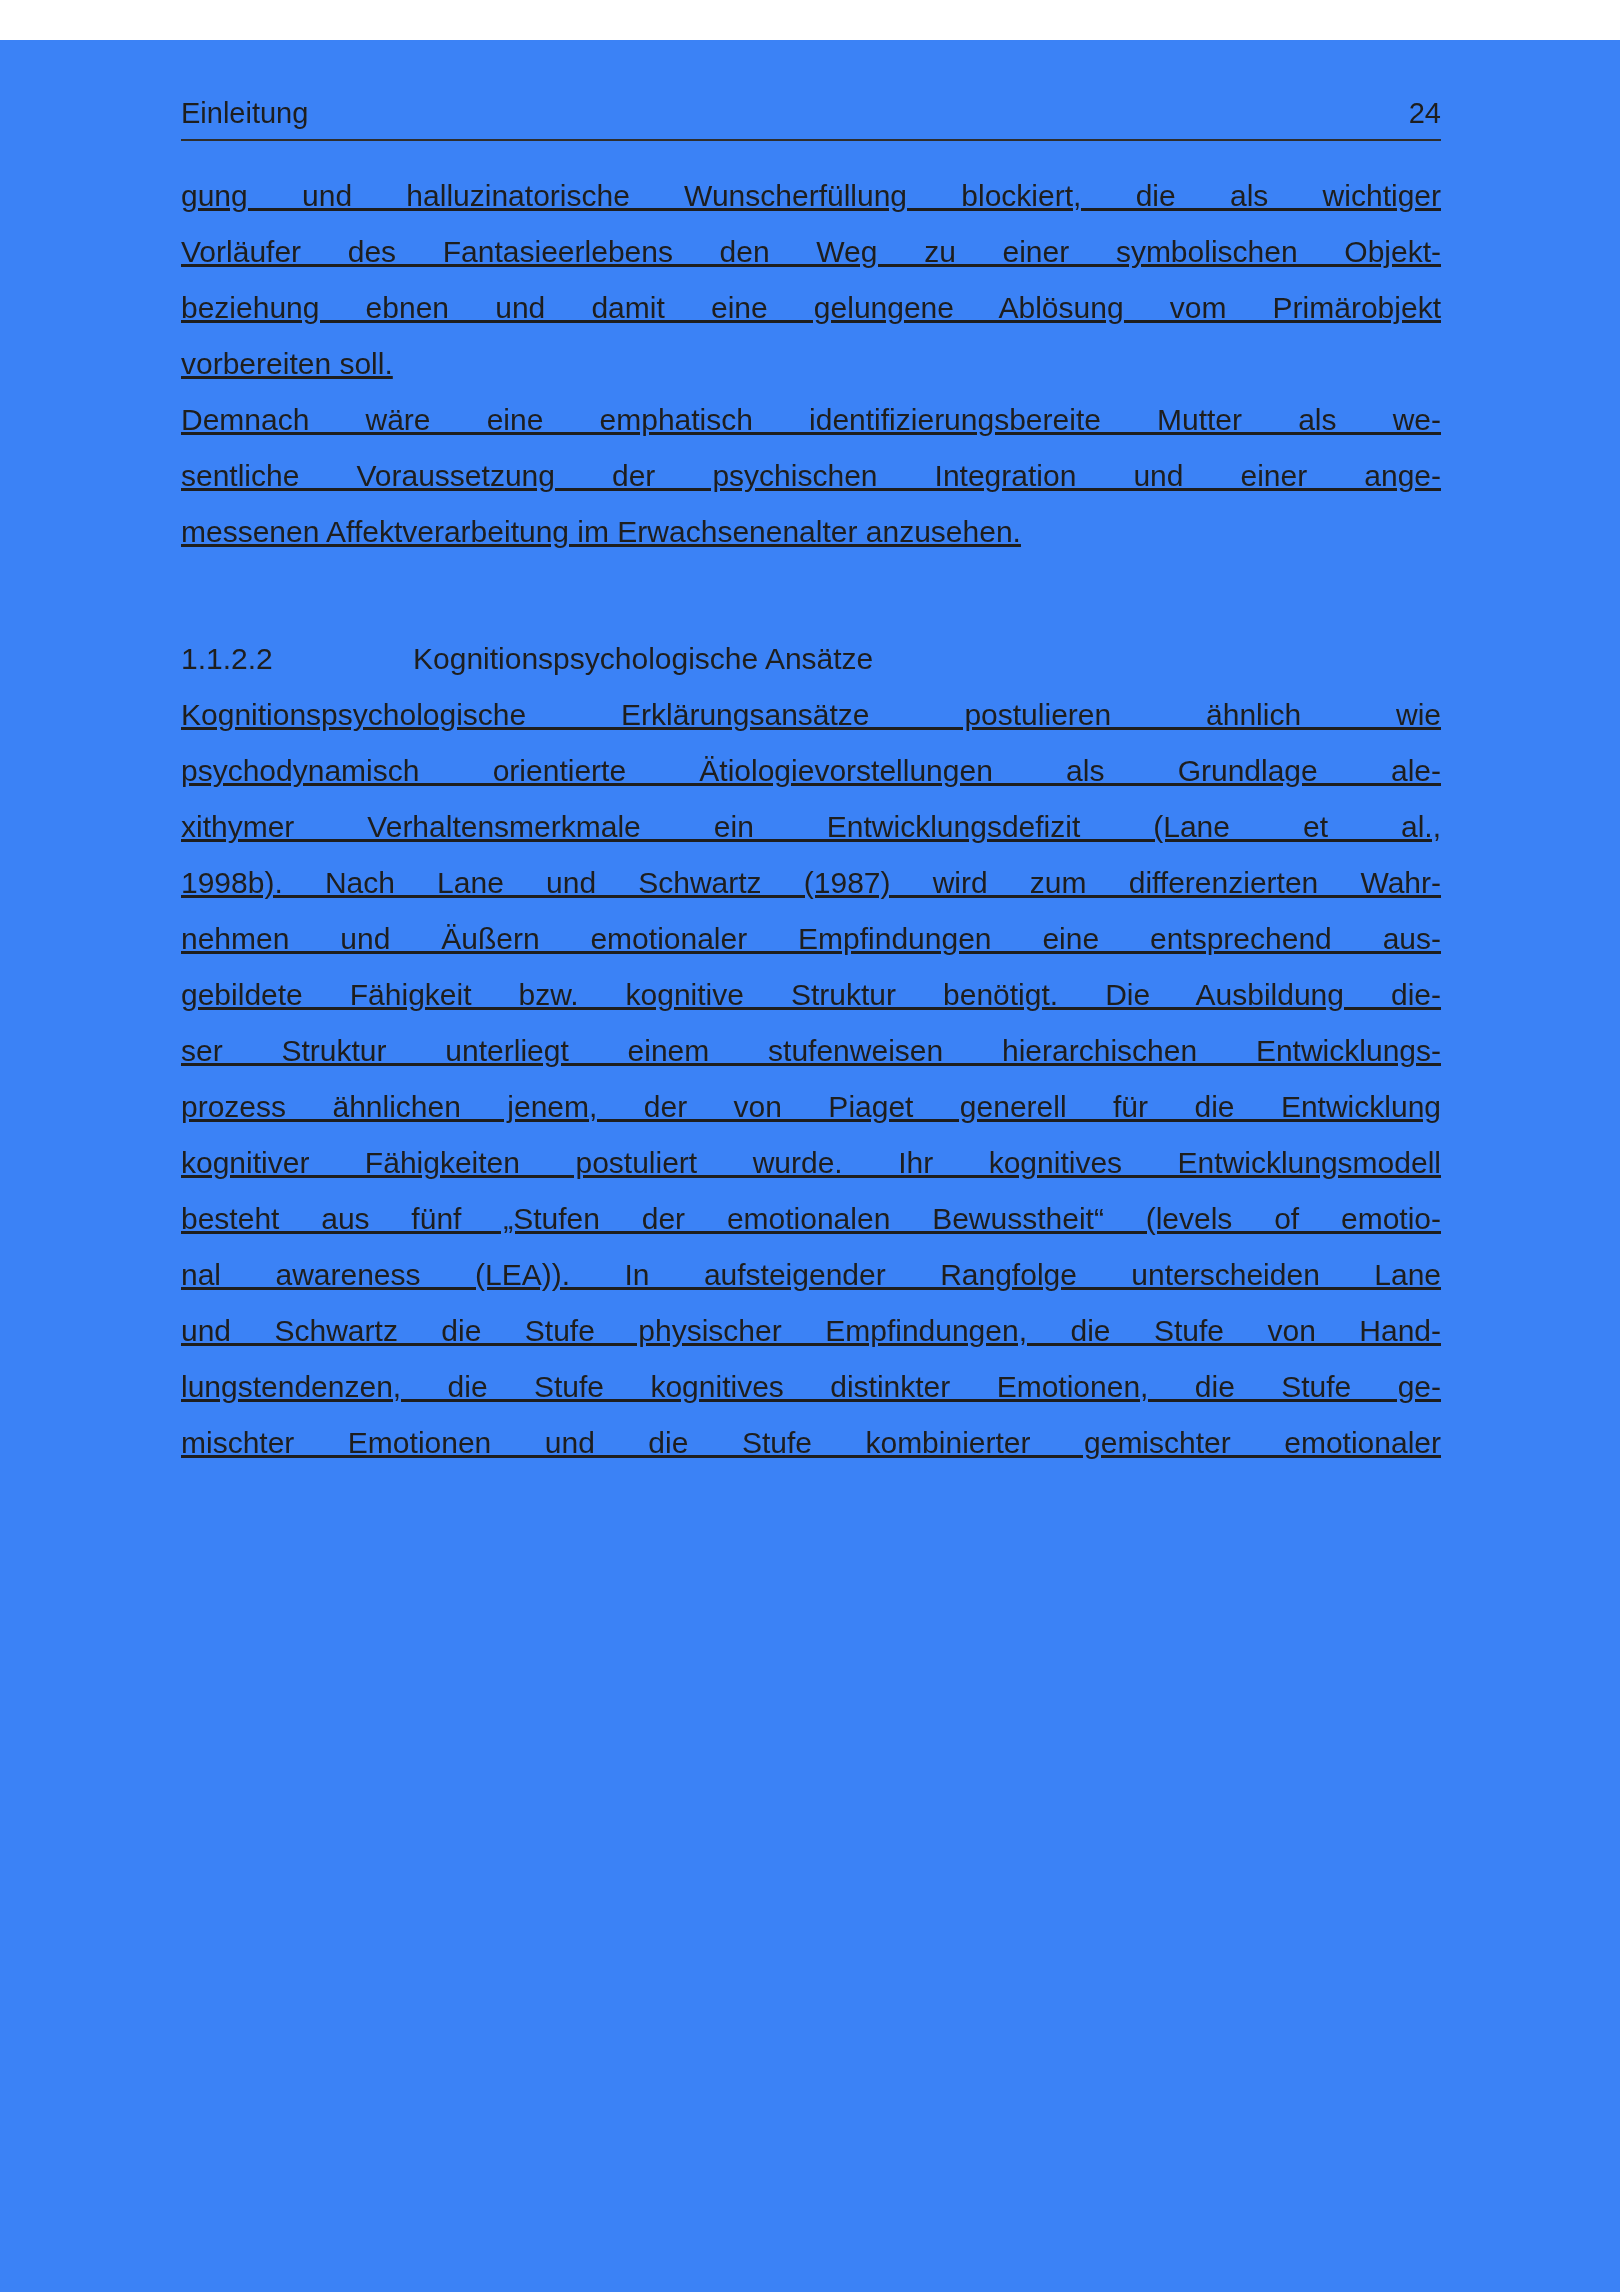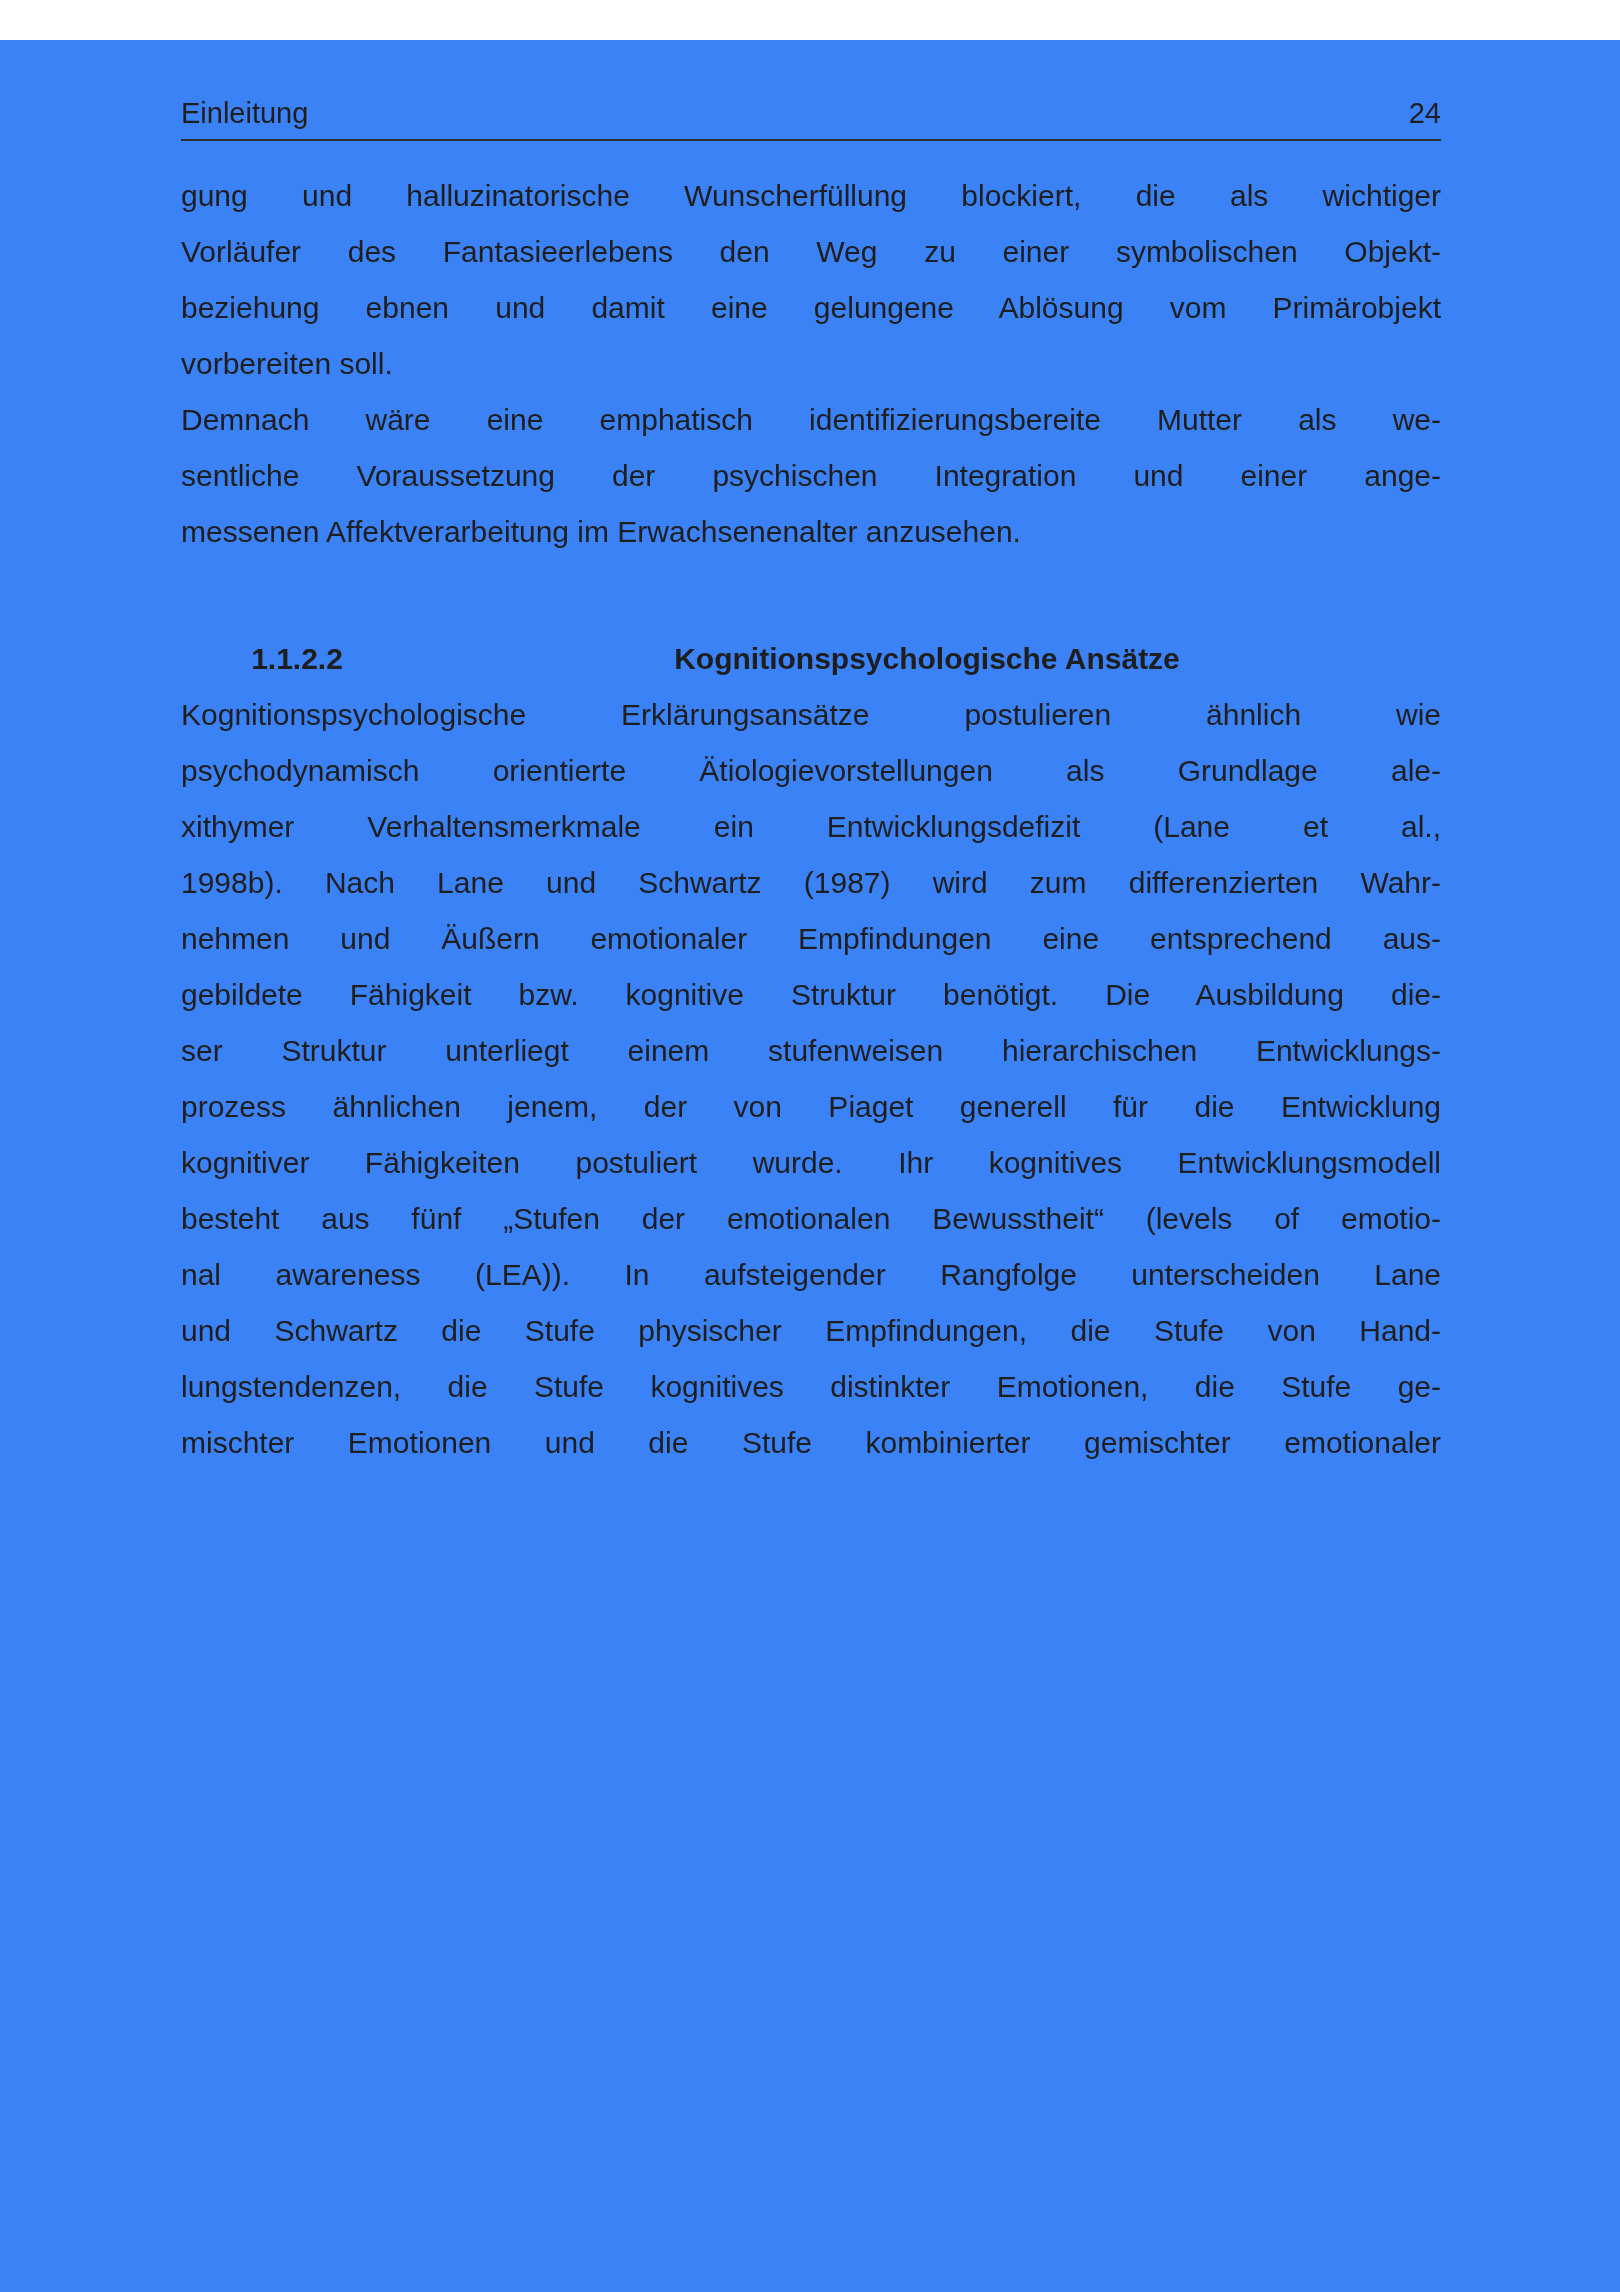--- a/index.html
+++ b/index.html
@@ -25,38 +25,37 @@
     align-items: baseline;
     font-size: 29px;
     line-height: 37px;
     padding-bottom: 6.9px;
     border-bottom: 2px solid #2e2e2e;
   }
   .page-body {
     margin-top: 27.4px;
     font-size: 30px;
   }
-  .paragraph { margin: 0; }
+  .paragraph { margin: 0; text-decoration: underline; }
   .line {
     line-height: 56px;
     text-align: justify;
     text-align-last: justify;
   }
   .line.last {
     text-align: center;
     text-align-last: left;
   }
   .subheading {
     margin: 71px 0 0 0;
     padding: 0;
     display: flex;
     font-size: 30px;
-    font-weight: 700;
+    font-weight: 400;
     line-height: 56px;
-    text-align: center;
   }
   .heading-number {
     flex: 0 0 auto;
     width: 232px;
   }
   .heading-title { flex: 1 1 auto; }
 </style>
 </head>
 <body>
 

